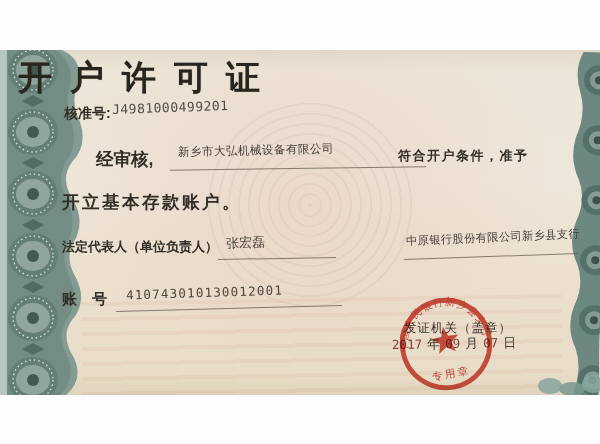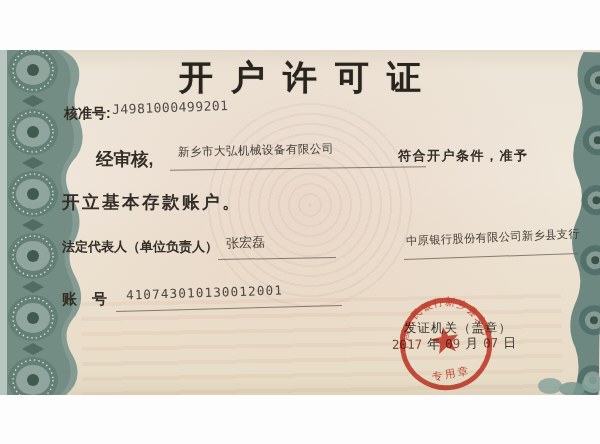--- a/index.html
+++ b/index.html
@@ -26,21 +26,21 @@
   }
   .guilloche-rows {
     position:absolute; left:82px; top:248px; width:480px; height:98px;
     background: repeating-linear-gradient(180deg,
       rgba(198,122,96,0.10) 0 4px, rgba(0,0,0,0) 4px 15px);
     transform: rotate(-1deg); opacity:.85;
   }
 
   
   .cert-title {
-    position:absolute; top:5px; left:0; right:0; text-align:center;
+    position:absolute; top:5px; left:0; right:0; 
     font-size:34px; font-weight:bold; letter-spacing:18px; padding-left:18px;
     color:#28251f; font-family:"Liberation Serif", serif;
     text-shadow:0 0 1px rgba(40,37,31,0.4);
   }
   .lbl { color:#322e27; font-weight:bold; }
   .approval-label { position:absolute; left:64px; top:55px; font-size:14px; }
   .approval-value {
     position:absolute; left:112px; top:50px; font-size:13px; color:#514c45;
     font-family:"DejaVu Sans Mono", monospace; letter-spacing:.5px; transform:rotate(-2deg);
   }

